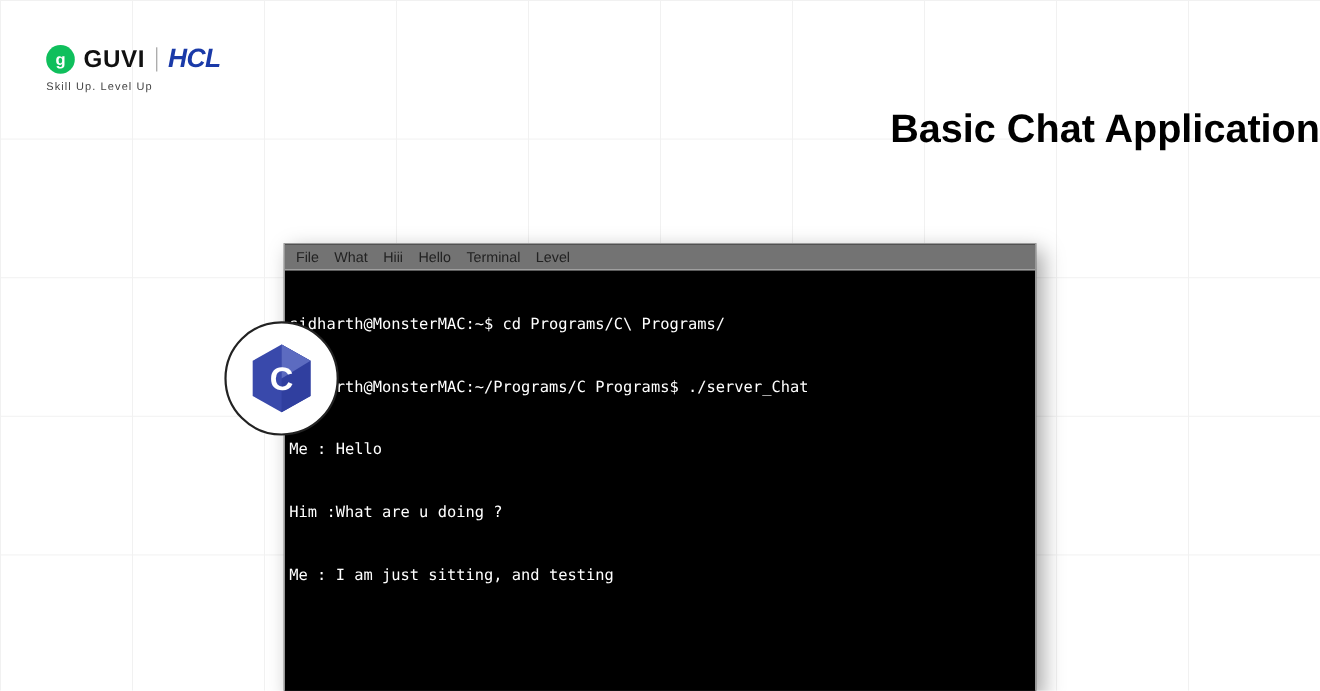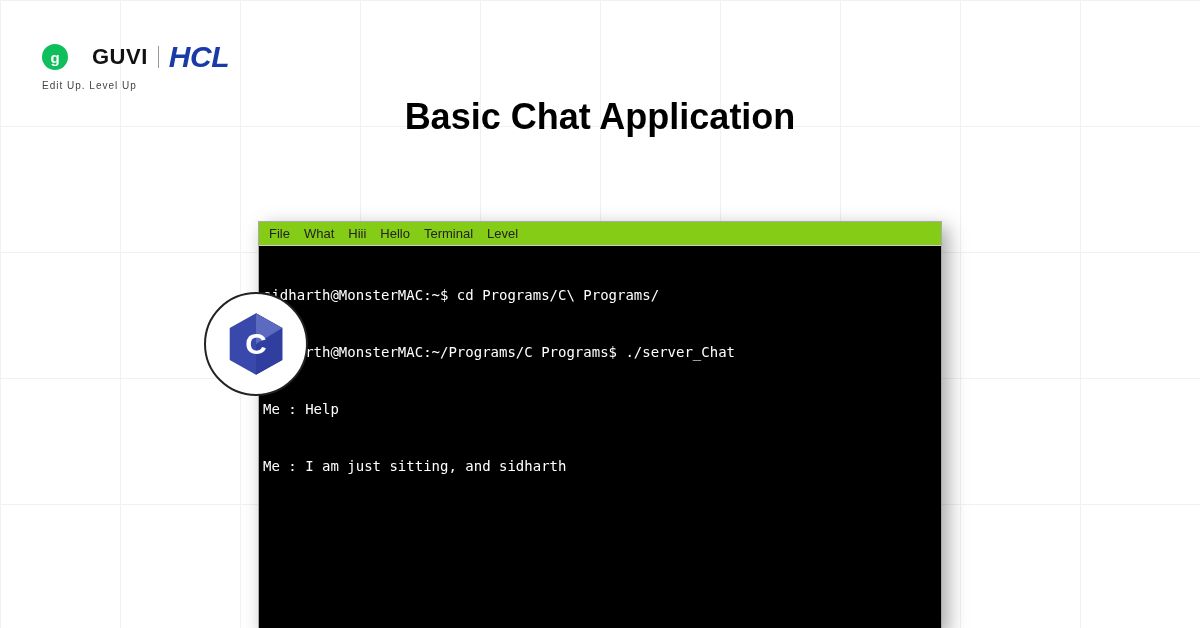--- a/index.html
+++ b/index.html
@@ -44,48 +44,47 @@
       justify-content: center;
       color: #fff;
       font-weight: 700;
       font-size: 15px;
     }
     .guvi-text {
       font-size: 22px;
       font-weight: 800;
       letter-spacing: 0.5px;
       color: #111;
-      margin-left: 16px;
     }
     .pipe {
       width: 1px;
       height: 22px;
       background: #999;
       margin: 0 2px;
     }
     .hcl-text {
-      font-size: 30px;
+      font-size: 24px;
       font-weight: 800;
       font-style: italic;
       color: #1a3aa8;
       letter-spacing: -0.5px;
     }
     .tagline {
       font-size: 10px;
       color: #444;
       letter-spacing: 1px;
       margin-top: 6px;
     }
     
     .page-title {
       position: absolute;
       top: 96px;
       left: 0;
       width: 100%;
-      text-align: center;
+      text-align: right;
       font-size: 36px;
       font-weight: 700;
       color: #000;
       z-index: 2;
     }
     
     .terminal {
       position: absolute;
       top: 221px;
       left: 258px;
@@ -93,21 +92,21 @@
       height: 410px;
       background: #000;
       border: 1px solid #aaa;
       box-shadow: 6px 6px 18px rgba(0,0,0,0.35);
       z-index: 2;
       display: flex;
       flex-direction: column;
       overflow: hidden;
     }
     .menubar {
-      background: #84cc16;
+      background: #737373;
       border-bottom: 1px solid #ccc;
       display: flex;
       gap: 14px;
       padding: 4px 10px;
       font-size: 13px;
       color: #222;
     }
     .menubar span { cursor: default; }
     .term-body {
       flex: 1;
@@ -143,39 +142,40 @@
 
 <div class="grid-bg"></div>
 
 <div class="logo-block">
   <div class="logo-row">
     <div class="guvi-icon">g</div>
     <div class="guvi-text">GUVI</div>
     <div class="pipe"></div>
     <div class="hcl-text">HCL</div>
   </div>
-  <div class="tagline">Edit Up. Level Up</div>
+  <div class="tagline">Skill Up. Level Up</div>
 </div>
 
 <div class="page-title">Basic Chat Application</div>
 
 <div class="terminal">
   <div class="menubar">
     <span>File</span>
     <span>What</span>
     <span>Hiii</span>
     <span>Hello</span>
     <span>Terminal</span>
     <span>Level</span>
   </div>
   <div class="term-body">
     <div class="term-line">sidharth@MonsterMAC:~$ cd Programs/C\ Programs/</div>
     <div class="term-line">sidharth@MonsterMAC:~/Programs/C Programs$ ./server_Chat</div>
-    <div class="term-line">Me : Help</div>
-    <div class="term-line">Me : I am just sitting, and sidharth</div>
+    <div class="term-line">Me : Hello</div>
+    <div class="term-line">Him :What are u doing ?</div>
+    <div class="term-line">Me : I am just sitting, and testing</div>
     
     
     
     
     
   </div>
 </div>
 
 <div class="c-badge">
   <svg viewBox="0 0 100 112">

